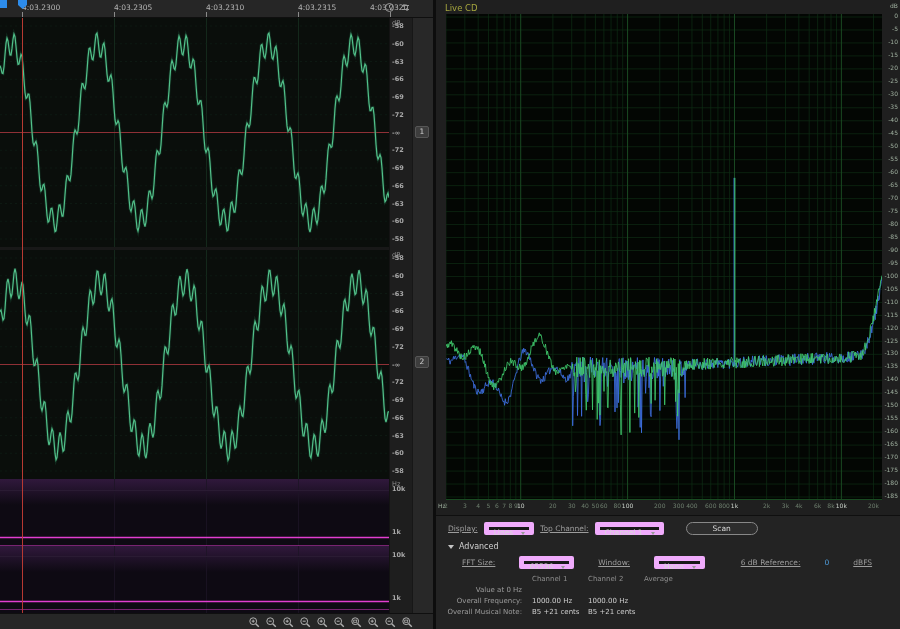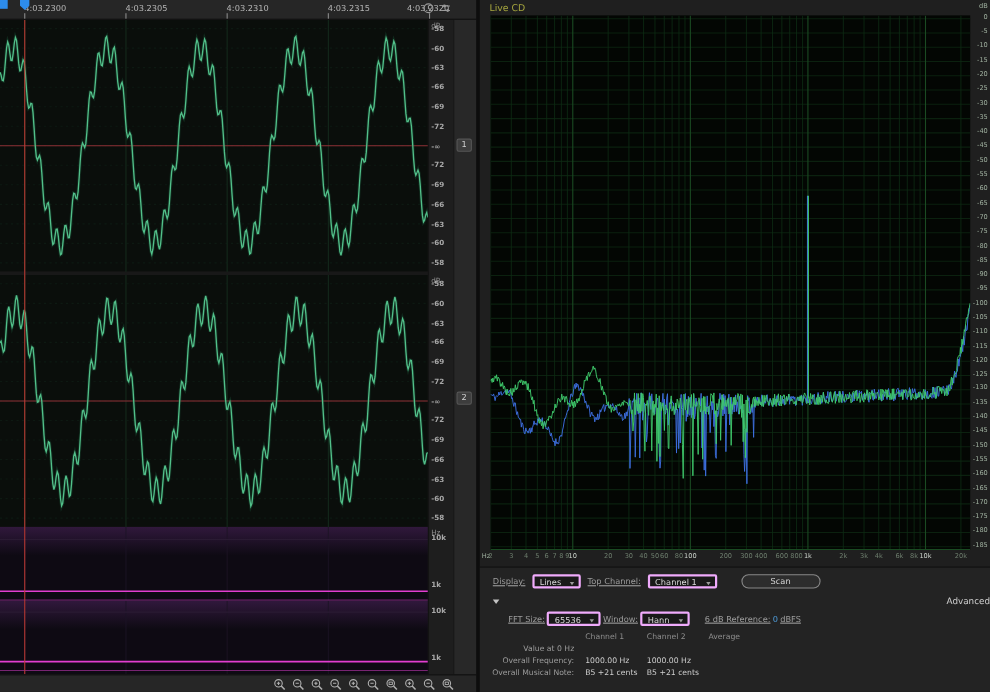--- a/index.html
+++ b/index.html
@@ -38,25 +38,25 @@
 .fa-plot svg{position:absolute;left:0;top:0;pointer-events:none;}
 #fa-db-labels{position:absolute;left:447px;top:0;width:17px;height:512px;}
 .fadb{position:absolute;right:2px;font-size:6px;color:#9fb09f;line-height:6px;white-space:nowrap;}
 #fa-freq-labels{position:absolute;left:10px;top:502px;width:436px;height:12px;}
 .fahz{position:absolute;top:0;transform:translateX(-50%);font-size:6px;color:#6e7f6e;line-height:7px;white-space:nowrap;}
 .fahz.strong{color:#cdd5cd;}
 .fahz.unit{transform:none;color:#9fb09f;}
 .fa-controls{position:absolute;left:0;top:515px;width:464px;height:114px;background:#232323;border-top:1px solid #0f0f0f;}
 .ctl-row{display:flex;align-items:center;}
 .row1{padding:6px 0 0 12px;gap:6px;}
-.row2{padding:7px 0 0 12px;gap:16px;font-size:8px;color:#d0d0d0;cursor:pointer;justify-content:space-between;}
-.row3{padding:5px 0 0 26px;gap:2px;}
+.row2{padding:7px 0 0 12px;gap:5px;font-size:8px;color:#d0d0d0;cursor:pointer;}
+.row3{padding:5px 0 0 26px;gap:24px;}
 .lbl{font-size:7.5px;color:#9c9c9c;white-space:nowrap;text-decoration:underline;}
 .lbl.ml{margin-left:12px;}
-.dropdown{position:relative;background:#191919;border:2px solid #f0abfc;border-radius:2px;color:#d8d8d8;font-size:7.5px;line-height:10px;height:13px;padding:1px 16px 0 5px;min-width:44px;white-space:nowrap;cursor:pointer;}
+.dropdown{position:relative;background:#191919;border:5px solid #f0abfc;border-radius:2px;color:#d8d8d8;font-size:7.5px;line-height:10px;height:13px;padding:1px 16px 0 5px;min-width:44px;white-space:nowrap;cursor:pointer;}
 .chev{position:absolute;right:4px;top:5px;width:0;height:0;border-left:2.5px solid transparent;border-right:2.5px solid transparent;border-top:3.5px solid #9a9a9a;}
 .scan-btn{margin-left:16px;background:#2d2d2d;border:1px solid #888;border-radius:7px;color:#d8d8d8;font-size:7.5px;line-height:10px;height:13px;padding:0 26px;font-family:inherit;cursor:pointer;}
 .tri{width:0;height:0;border-left:3px solid transparent;border-right:3px solid transparent;border-top:4px solid #c4c4c4;}
 .hot{font-size:7.5px;color:#4f9edd;cursor:pointer;}
 #stats{display:grid;grid-template-columns:92px 56px 56px 52px;margin:5px 0 0 4px;row-gap:1px;}
 .st-cell{font-size:7px;line-height:10px;color:#cfcfcf;white-space:nowrap;}
 .st-head{color:#8d8d8d;}
 .st-label{text-align:right;padding-right:10px;color:#9c9c9c;}
 </style>
 </head>

